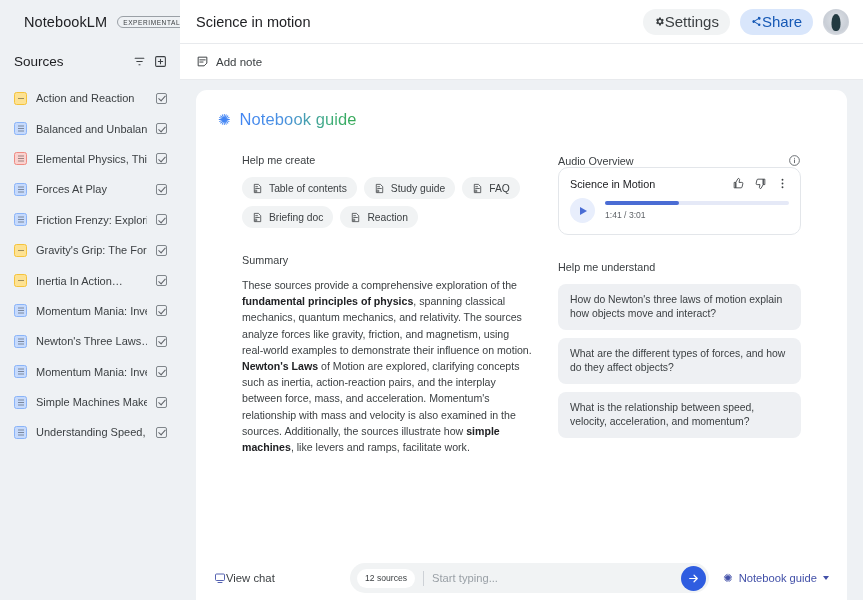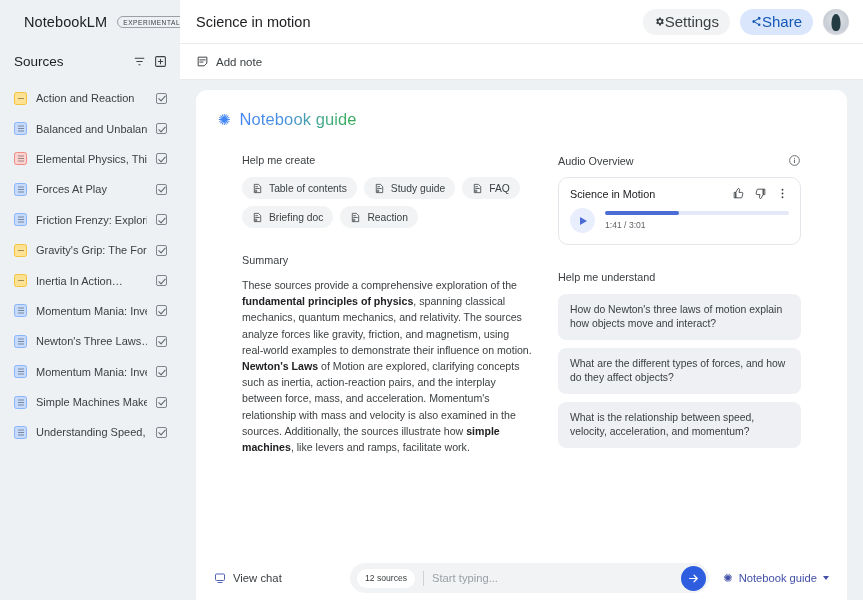--- a/index.html
+++ b/index.html
@@ -117,21 +117,21 @@
   .chip {
     display: inline-flex; align-items: center; gap: 6px; height: 22px;
     padding: 0 10px; background: #f1f3f4; border-radius: 11px;
     font-size: 10.3px; color: #3c4043; cursor: pointer; white-space: nowrap;
   }
 
   .summary-wrap { margin-top: 26px; }
   .summary-text { font-size: 10.6px; line-height: 16.2px; color: #3c4043; }
   .summary-text b { font-weight: 700; color: #202124; }
 
-  .ao-head { display: flex; align-items: center; margin-bottom: 10px; }
+  .ao-head { display: flex; align-items: center; }
   .ao-head .sec-label { flex: 1; margin: 0; }
   .player {
     border: 1px solid #e3e6ea; border-radius: 10px; padding: 9px 11px 11px;
     background: #fff;
   }
   .player-top { display: flex; align-items: center; gap: 9px; margin-bottom: 8px; }
   .player-title { flex: 1; font-size: 10.8px; color: #202124; }
   .player-row { display: flex; align-items: center; gap: 10px; }
   .playbtn {
     width: 25px; height: 25px; flex: 0 0 25px; border-radius: 50%;
@@ -154,21 +154,21 @@
   .q-chip {
     background: #eef0f3; border-radius: 8px; padding: 9px 12px; margin-bottom: 8px;
     font-size: 10.4px; line-height: 14px; color: #3c4043; cursor: pointer;
   }
 
   
   .bottombar {
     position: absolute; left: 16px; right: 16px; bottom: 0; height: 44px;
     background: #fff; display: flex; align-items: center; padding: 0 18px; gap: 14px;
   }
-  .viewchat { display: flex; align-items: flex-end; gap: 7px; font-size: 11.3px;
+  .viewchat { display: flex; align-items: flex-end; gap: 0; font-size: 11.3px;
     color: #3c4043; cursor: pointer; width: 122px; flex: 0 0 122px; }
   .composer {
     flex: 1; height: 30px; background: #f1f3f4; border-radius: 15px;
     display: flex; align-items: center; padding: 0 3px 0 7px; gap: 8px; min-width: 0;
   }
   .src-badge {
     background: #fff; border-radius: 11px; height: 19px; display: flex;
     align-items: center; padding: 0 8px; font-size: 8.6px; color: #3c4043;
     white-space: nowrap; cursor: pointer;
   }

